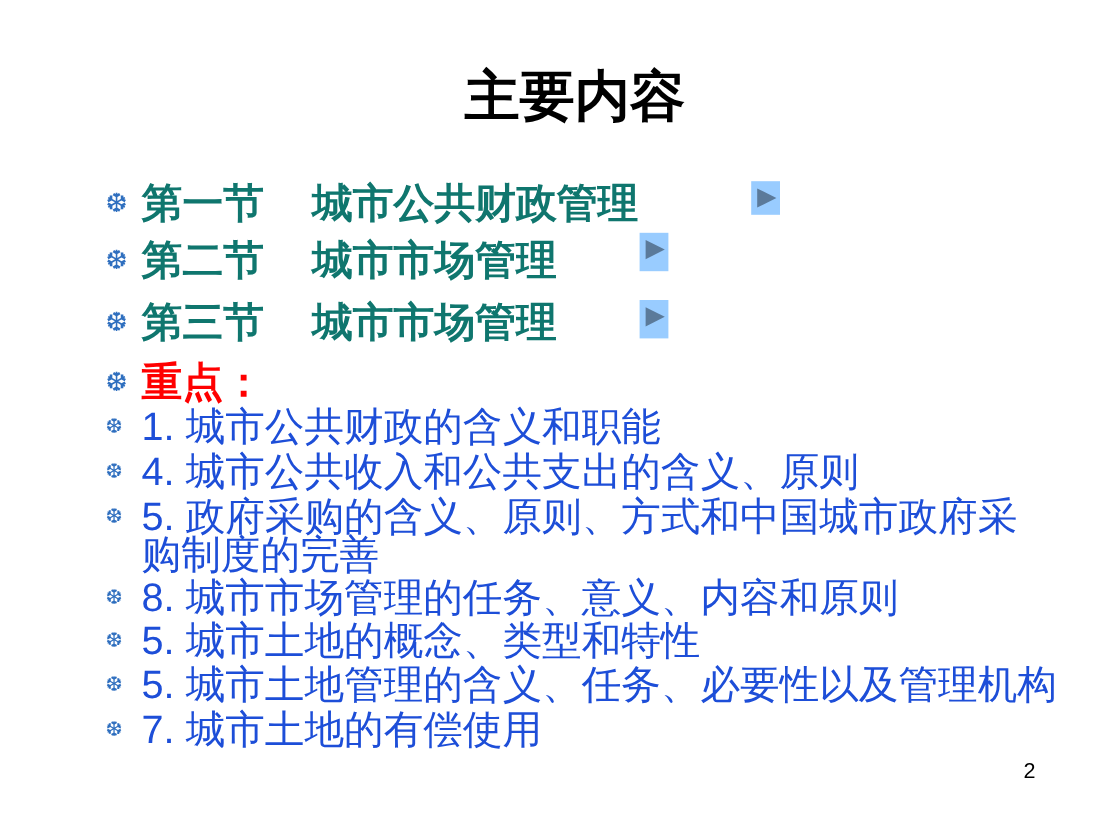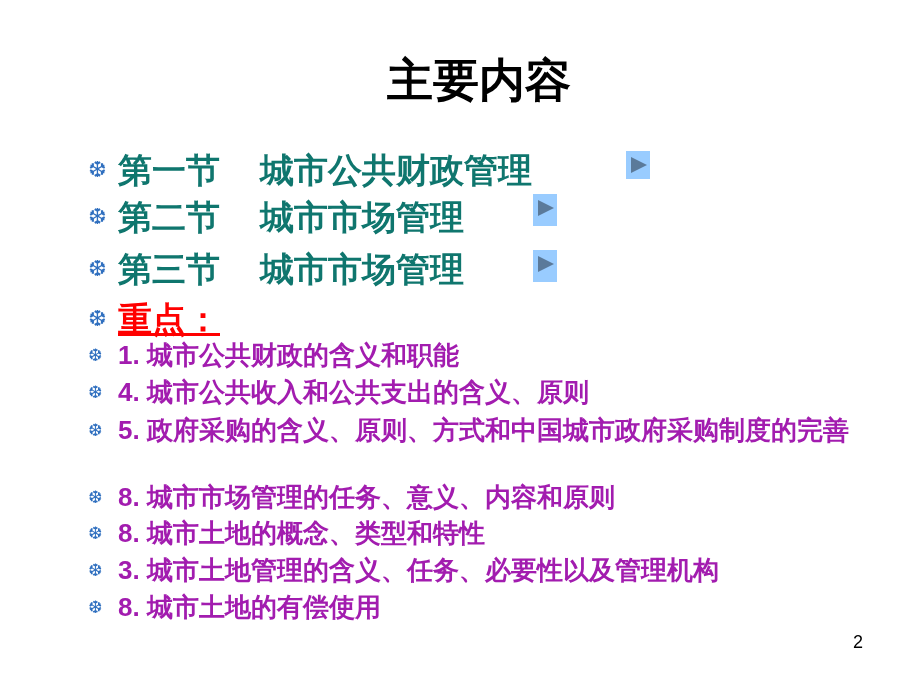--- a/index.html
+++ b/index.html
@@ -12,22 +12,22 @@
       position: absolute; left: 0; top: 48px; width: 958px;
       text-align: center; font-size: 46px; font-weight: bold; color: #000;
       line-height: 64px;
     }
     .row { position: absolute; left: 88px; display: flex; align-items: center; white-space: nowrap; }
     .bullet { display: inline-block; color: #2F6FBF; }
     .big .bullet { width: 30px; font-size: 22px; }
     .small .bullet { width: 30px; font-size: 17px; }
     .big .txt { font-size: 34px; font-weight: bold; color: #0f766e; line-height: 46px; }
     .big .txt .gap { display: inline-block; width: 40px; }
-    .key .txt { font-size: 34px; font-weight: bold; color: #FF0000; line-height: 46px; text-decoration: underline; }
-    .small .txt { font-size: 26px; font-weight: bold; color: #a21caf; line-height: 31px; }
+    .key .txt { font-size: 34px; font-weight: bold; color: #FF0000; line-height: 46px; }
+    .small .txt { font-size: 33px; font-weight: normal; color: #1d4ed8; line-height: 31px; }
     .arrow-btn {
       display: inline-block; width: 24px; height: 28px; background: #99CCFF;
       position: absolute; cursor: pointer;
     }
     .arrow-btn::after {
       content: ""; position: absolute; left: 5px; top: 6px;
       border-left: 16px solid #5B7A9A; border-top: 8px solid transparent; border-bottom: 8px solid transparent;
     }
     .wrap { white-space: normal; width: 760px; }
     .page-num { position: absolute; left: 853px; top: 632px; font-size: 18px; color: #000; }
@@ -71,24 +71,24 @@
 <div class="row small" style="top:415px; align-items:flex-start;">
   <span class="bullet" style="line-height:31px;">❆</span>
   <span class="txt wrap" style="width:740px;">5. 政府采购的含义、原则、方式和中国城市政府采购制度的完善</span>
 </div>
 <div class="row small" style="top:482px;">
   <span class="bullet">❆</span>
   <span class="txt">8. 城市市场管理的任务、意义、内容和原则</span>
 </div>
 <div class="row small" style="top:518px;">
   <span class="bullet">❆</span>
-  <span class="txt">8. 城市土地的概念、类型和特性</span>
+  <span class="txt">5. 城市土地的概念、类型和特性</span>
 </div>
 <div class="row small" style="top:555px;">
   <span class="bullet">❆</span>
-  <span class="txt">3. 城市土地管理的含义、任务、必要性以及管理机构</span>
+  <span class="txt">5. 城市土地管理的含义、任务、必要性以及管理机构</span>
 </div>
 <div class="row small" style="top:592px;">
   <span class="bullet">❆</span>
-  <span class="txt">8. 城市土地的有偿使用</span>
+  <span class="txt">7. 城市土地的有偿使用</span>
 </div>
 
 <div class="page-num">2</div>
 
 </body></html>

